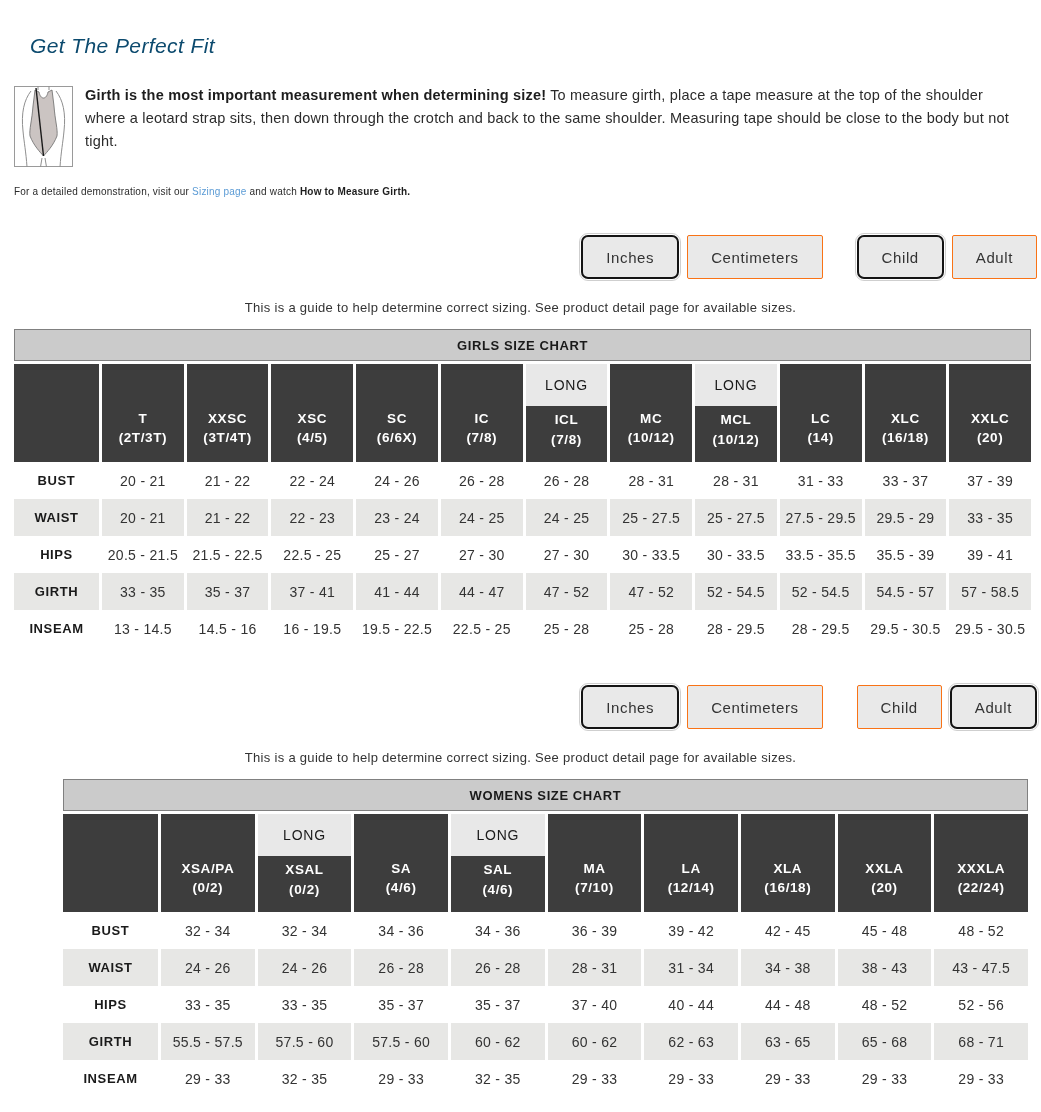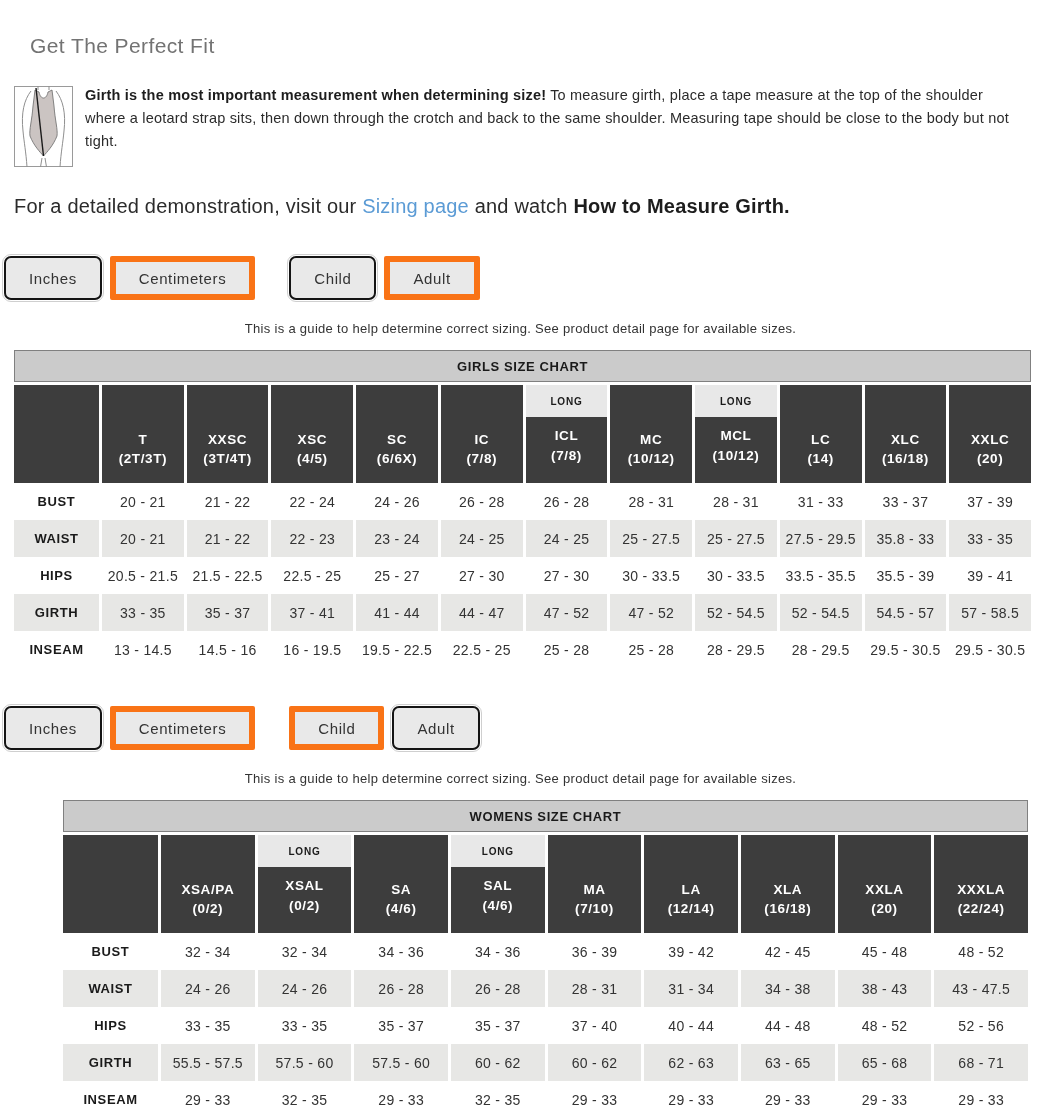--- a/index.html
+++ b/index.html
@@ -9,22 +9,23 @@
     font-family: "Liberation Sans", sans-serif;
     color: #2e2e2e;
   }
   .page { width: 1041px; min-height: 1112px; padding-bottom: 14px; }
 
   
   .page-title {
     font-size: 21px;
     font-weight: 500;
     letter-spacing: .4px;
-    color: #737373;
+    color: #0c4a6e;
     margin: 34px 0 0 30px;
+    font-style: italic;
   }
   .intro-row {
     display: flex;
     align-items: flex-start;
     margin: 26px 20px 0 14px;
     justify-content: center;
   }
   .figure-box {
     flex: 0 0 auto;
     width: 59px; height: 81px;
@@ -32,44 +33,44 @@
   }
   .intro-text {
     margin-left: 12px;
     font-size: 14.5px;
     line-height: 1.58;
     letter-spacing: .2px;
     color: #2b2b2b;
   }
   .intro-text strong, .demo-line strong { font-weight: 700; color: #1d1d1d; }
   .demo-line {
-    margin: 28px 20px 0 14px;
-    font-size: 20px;
+    margin: 19px 20px 0 14px;
+    font-size: 10px;
     letter-spacing: .2px;
     color: #2b2b2b;
   }
   .demo-line a {
     color: #5b9bd5;
     text-decoration: none;
     cursor: pointer;
   }
 
   
   .toggle-row {
     display: flex;
-    justify-content: flex-start;
+    justify-content: flex-end;
     align-items: center;
     margin-top: 38px;
   }
   .toggle-btn {
     height: 44px;
     padding: 0 23px;
     margin: 0 4px;
     background: #e9e9e9;
-    border: 6px solid #f97316;
+    border: 1px solid #f97316;
     border-radius: 2px;
     font-family: "Liberation Sans", sans-serif;
     font-size: 15px;
     letter-spacing: .6px;
     color: #333;
     cursor: pointer;
   }
   .toggle-btn.active {
     border: 2px solid #141414;
     border-radius: 7px;
@@ -112,25 +113,25 @@
 
   .chart-header { margin-top: 3px; }
   .head-cell {
     height: 98px;
     display: flex;
     flex-direction: column;
     background: #3d3d3d;
   }
   .head-cell.empty { background: #3d3d3d; }
   .long-cap {
-    height: 32px;
+    height: 42px;
     background: #e8e8e8;
     color: #1a1a1a;
-    font-size: 10px;
-    font-weight: 700;
+    font-size: 14px;
+    font-weight: 400;
     letter-spacing: .8px;
     display: flex;
     align-items: center;
     justify-content: center;
   }
   .head-main {
     flex: 1;
     display: flex;
     flex-direction: column;
     align-items: center;
@@ -294,21 +295,21 @@
         <div class="cell row-label">WAIST</div>
         <div class="cell">20 - 21</div>
         <div class="cell">21 - 22</div>
         <div class="cell">22 - 23</div>
         <div class="cell">23 - 24</div>
         <div class="cell">24 - 25</div>
         <div class="cell">24 - 25</div>
         <div class="cell">25 - 27.5</div>
         <div class="cell">25 - 27.5</div>
         <div class="cell">27.5 - 29.5</div>
-        <div class="cell">35.8 - 33</div>
+        <div class="cell">29.5 - 29</div>
         <div class="cell">33 - 35</div>
       </div>
       <div class="chart-grid-row data-row">
         <div class="cell row-label">HIPS</div>
         <div class="cell">20.5 - 21.5</div>
         <div class="cell">21.5 - 22.5</div>
         <div class="cell">22.5 - 25</div>
         <div class="cell">25 - 27</div>
         <div class="cell">27 - 30</div>
         <div class="cell">27 - 30</div>

